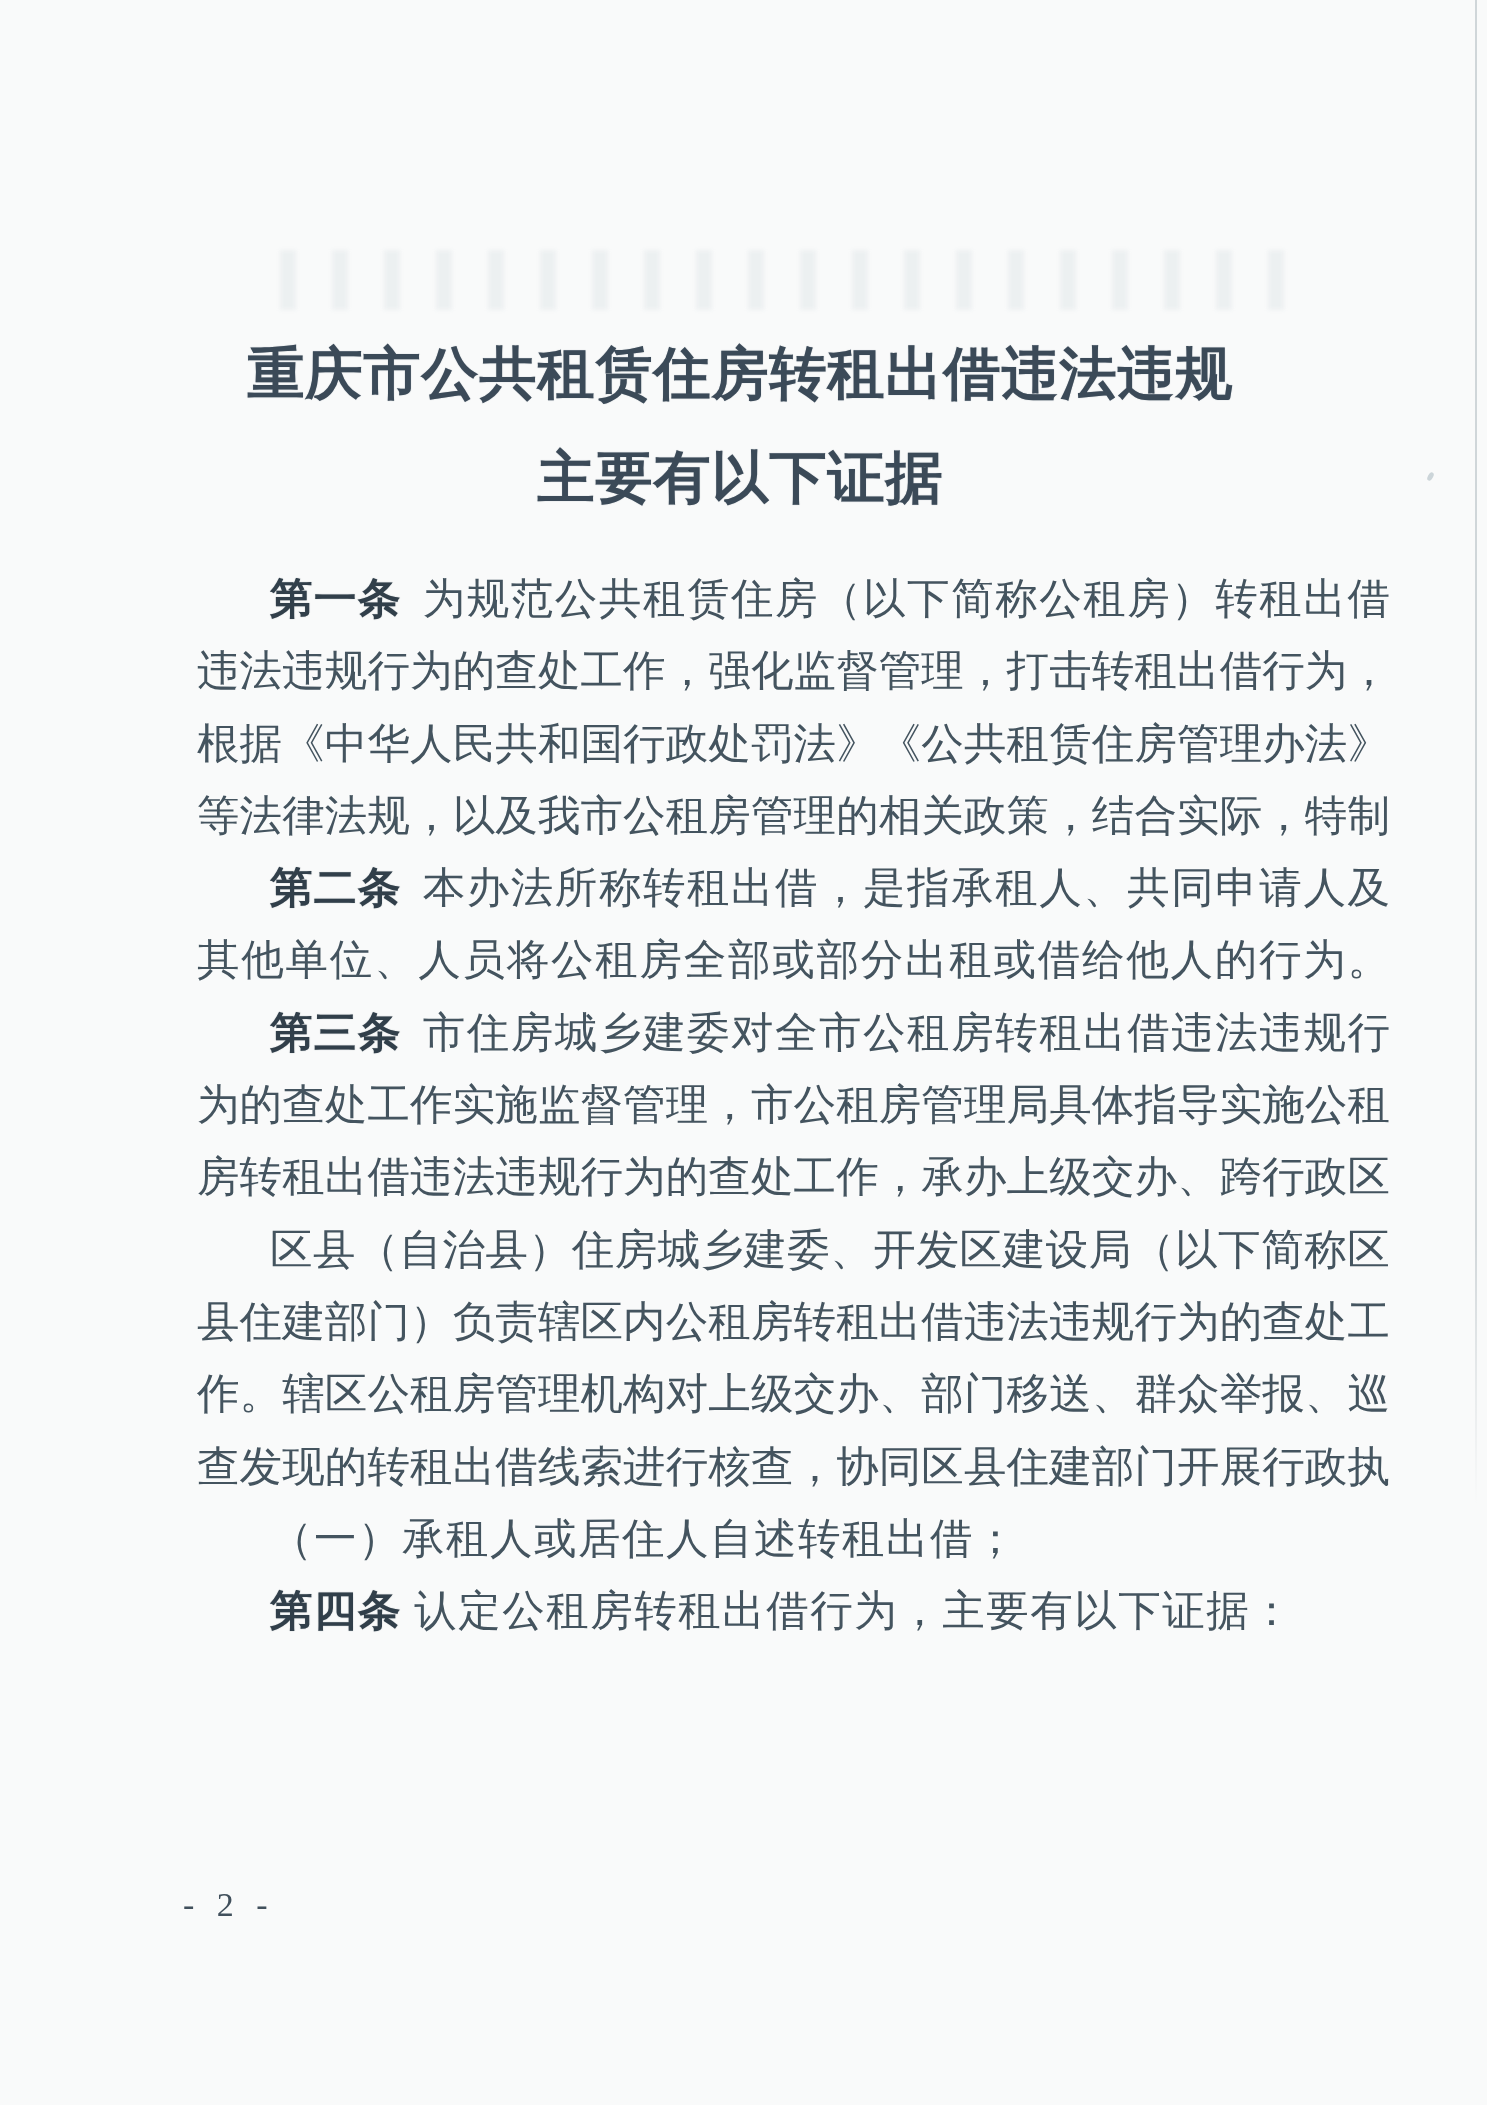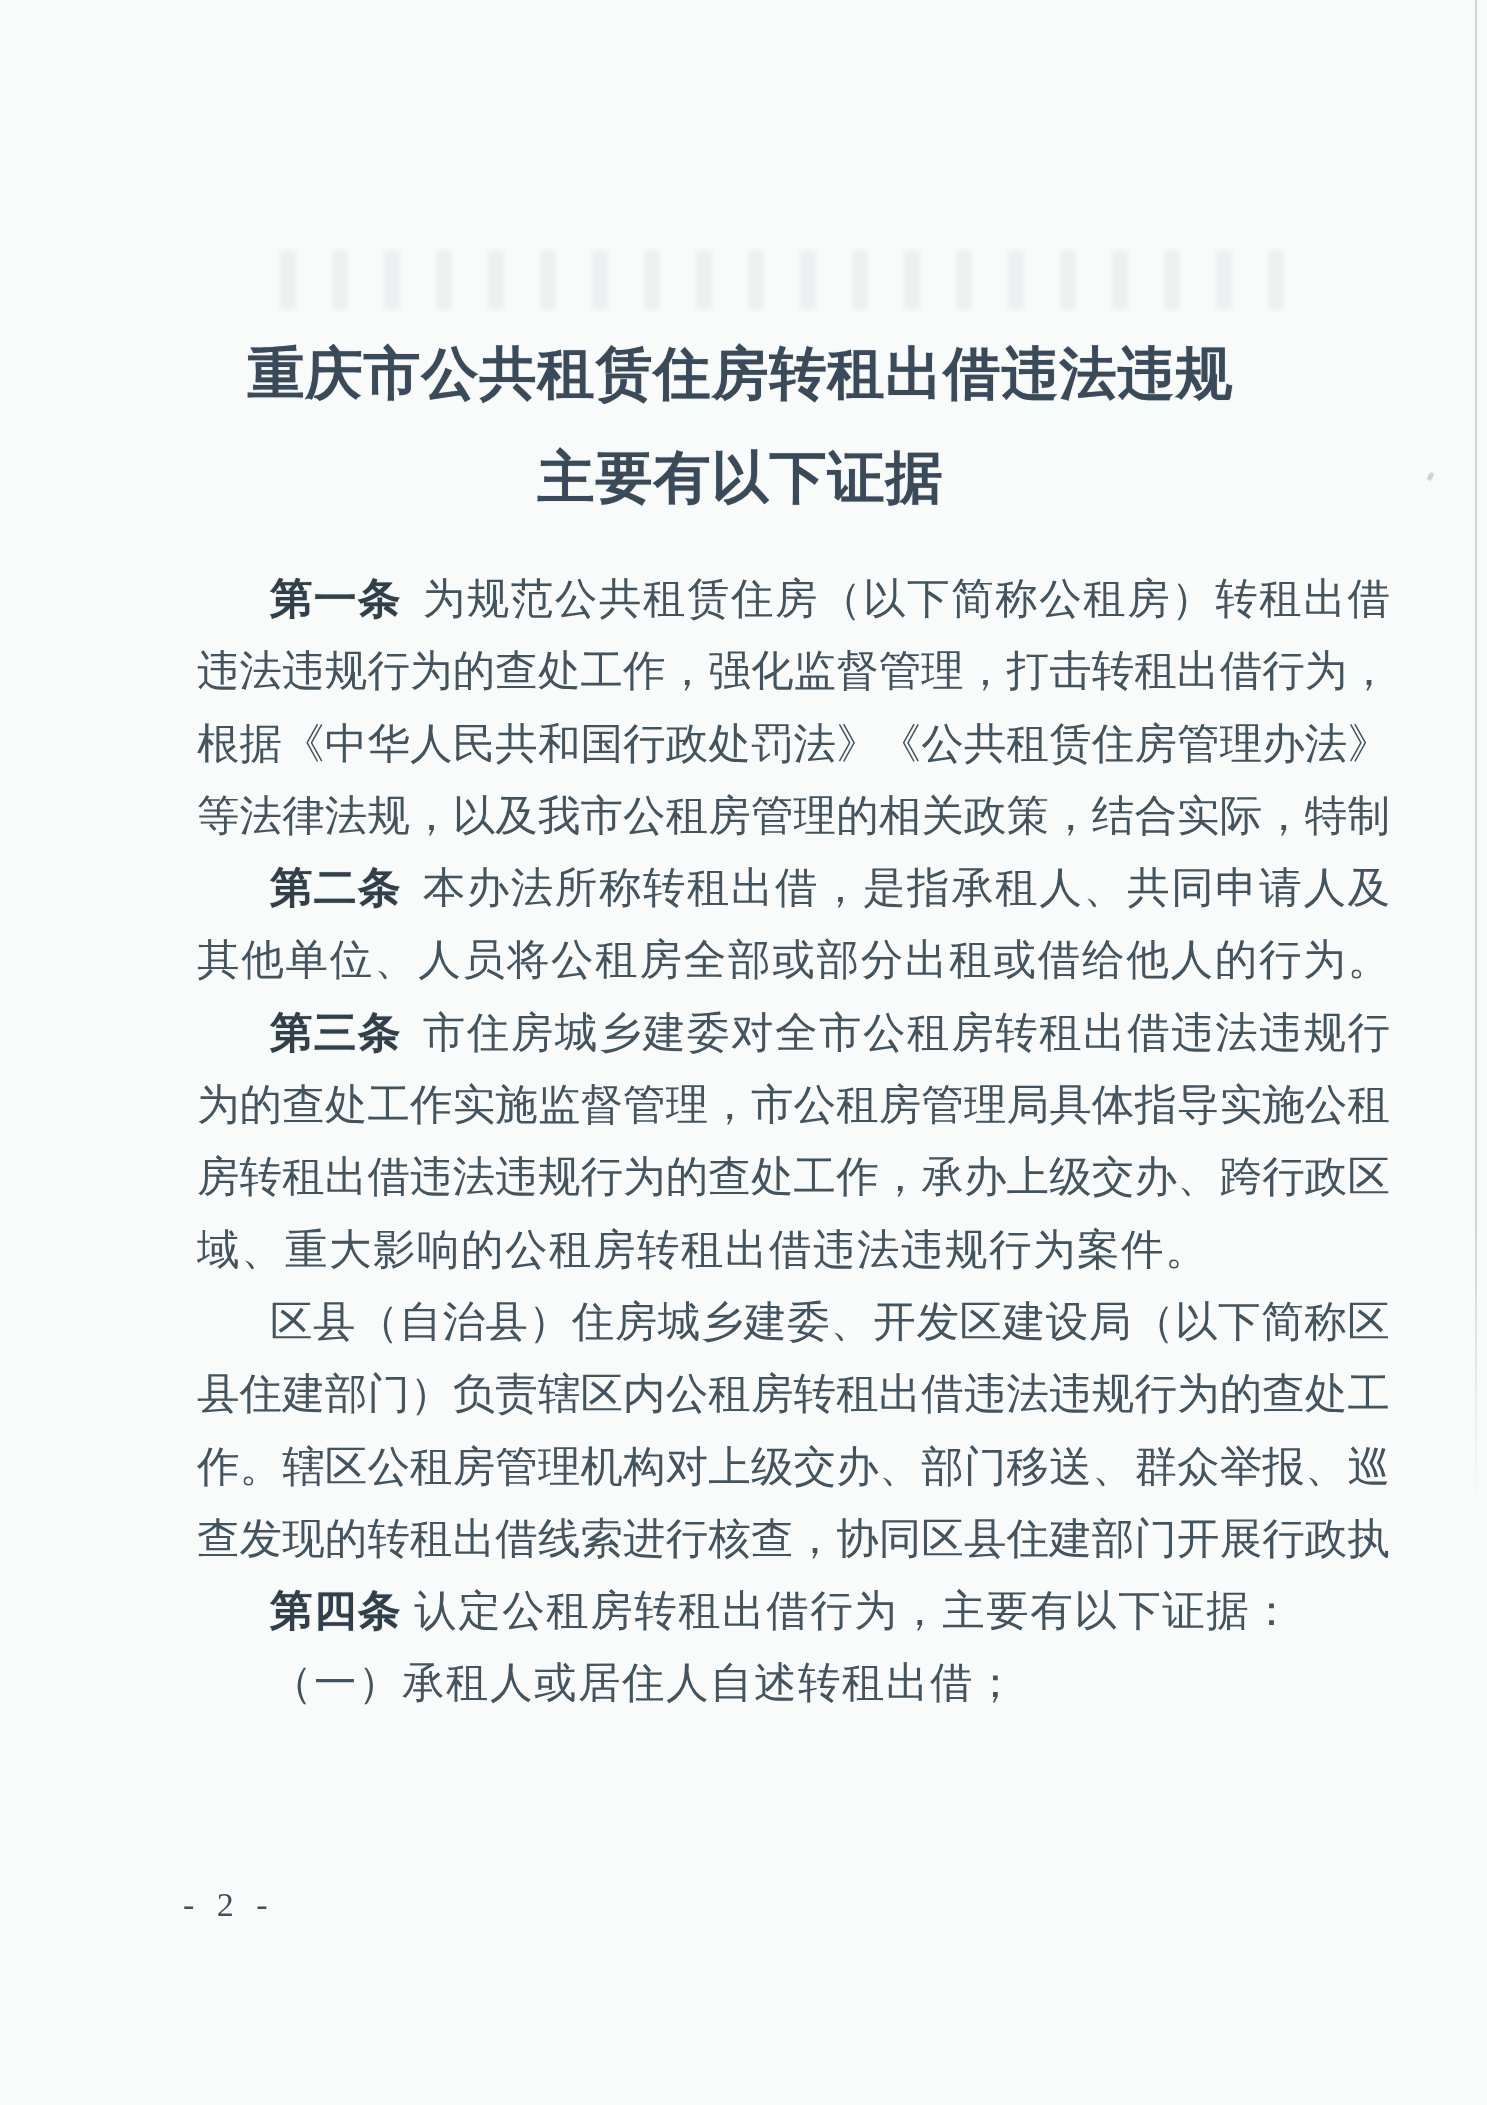--- a/index.html
+++ b/index.html
@@ -350,21 +350,20 @@
         <span class="ch">上</span>
         <span class="ch">级</span>
         <span class="ch">交</span>
         <span class="ch">办</span>
         <span class="ch">、</span>
         <span class="ch">跨</span>
         <span class="ch">行</span>
         <span class="ch">政</span>
         <span class="ch">区</span>
       </div>
-      <div class="tline">域、重大影响的公租房转租出借违法违规行为案件。</div>
       <div class="tline indent justify">
         <span class="ch">区</span>
         <span class="ch">县</span>
         <span class="ch">（</span>
         <span class="ch">自</span>
         <span class="ch">治</span>
         <span class="ch">县</span>
         <span class="ch">）</span>
         <span class="ch">住</span>
         <span class="ch">房</span>
@@ -469,22 +468,22 @@
         <span class="ch">住</span>
         <span class="ch">建</span>
         <span class="ch">部</span>
         <span class="ch">门</span>
         <span class="ch">开</span>
         <span class="ch">展</span>
         <span class="ch">行</span>
         <span class="ch">政</span>
         <span class="ch">执</span>
       </div>
+      <div class="tline indent">（一）承租人或居住人自述转租出借；</div>
       <div class="tline indent"><span class="lead">第四条</span> 认定公租房转租出借行为，主要有以下证据：</div>
-      <div class="tline indent">（一）承租人或居住人自述转租出借；</div>
     </div>
 
   <div class="page-number">- 2 -</div>
 
   <div class="scan-line"></div>
   <div class="speck"></div>
 
 </div>
 
 </body></html>

